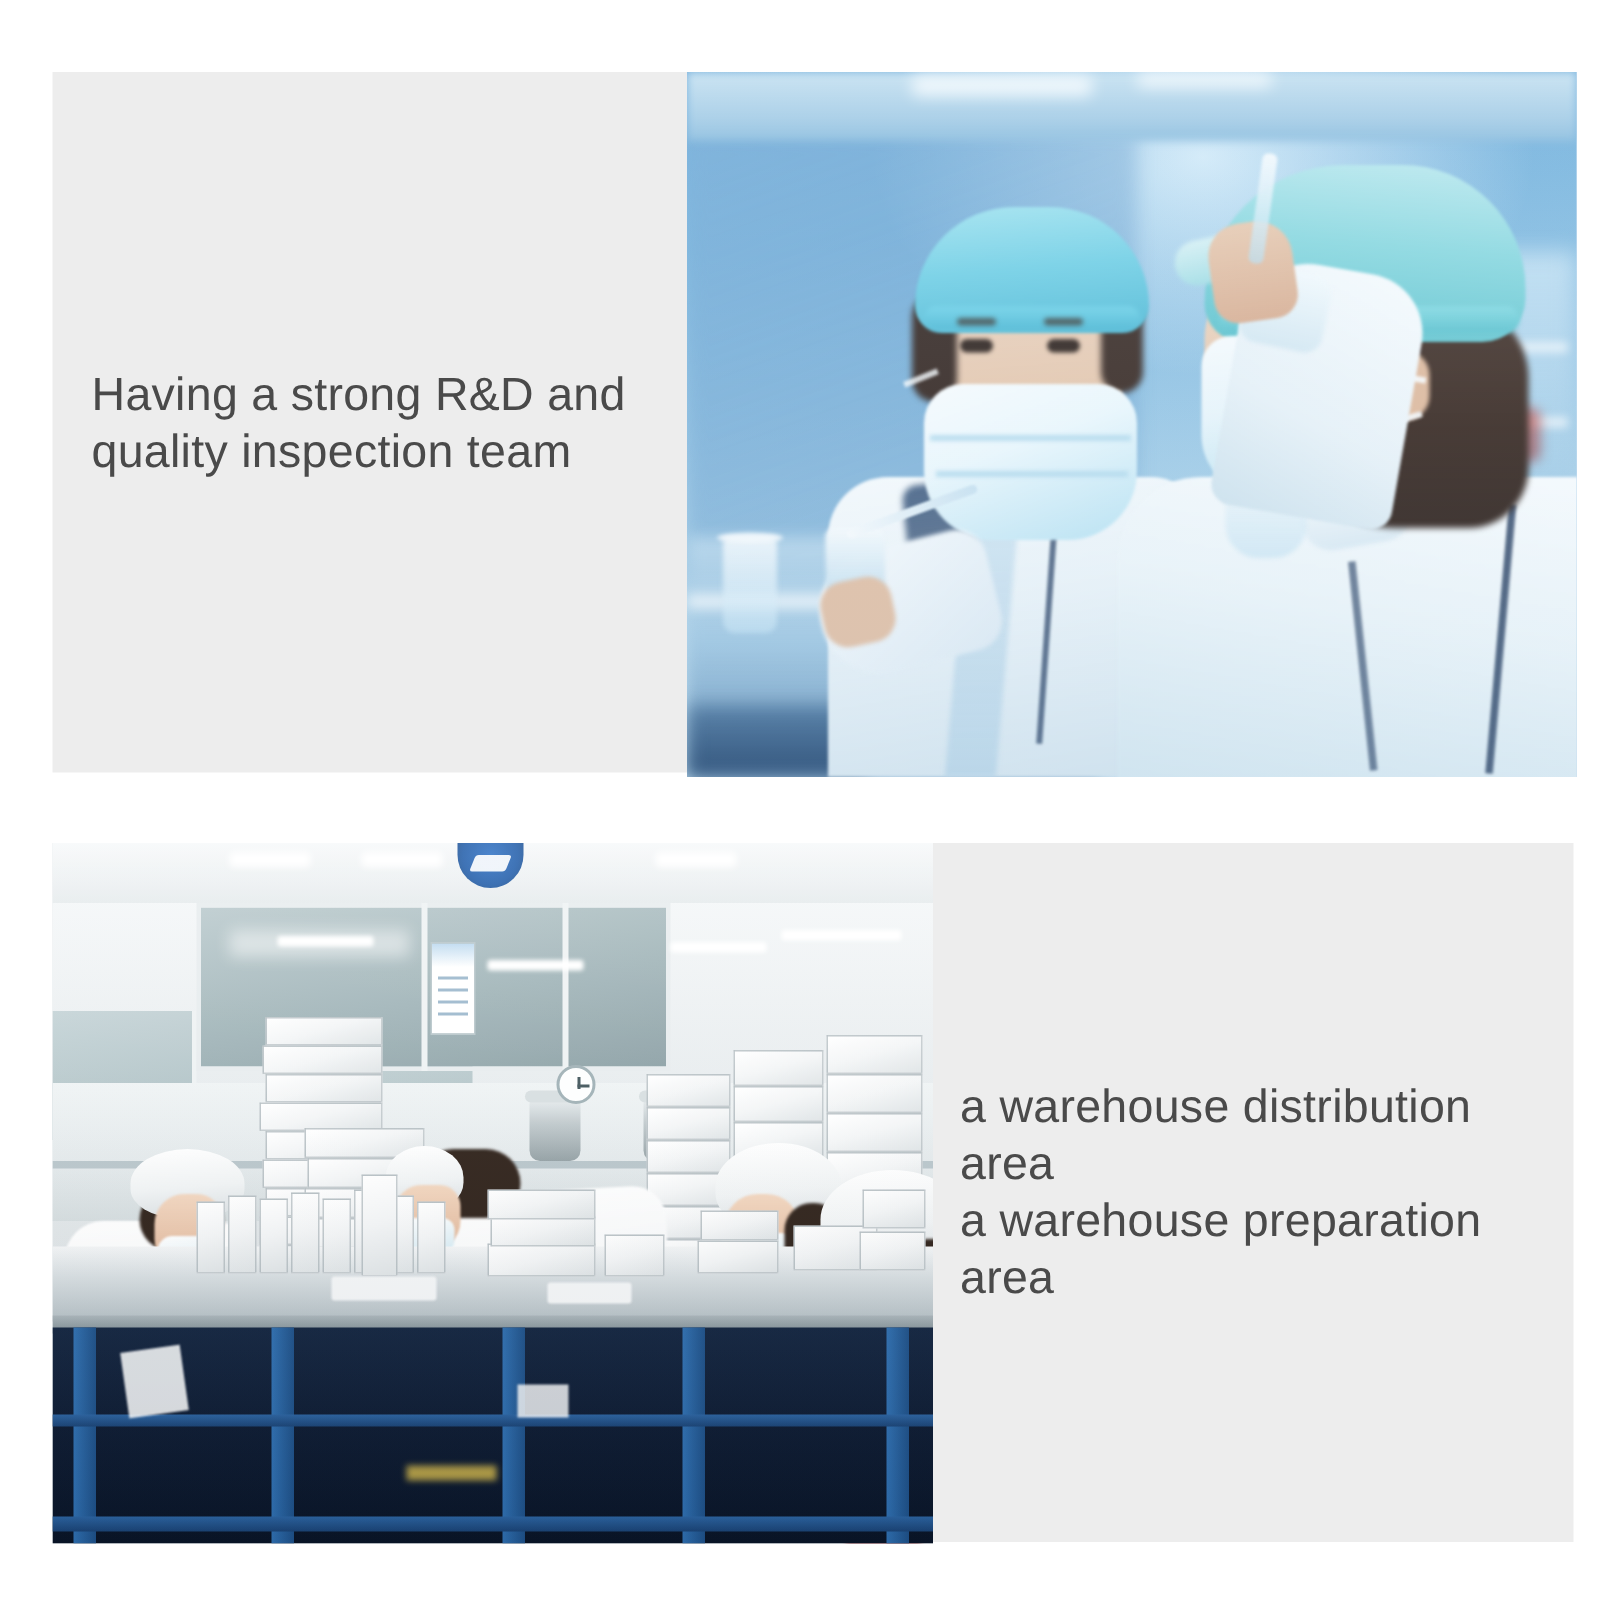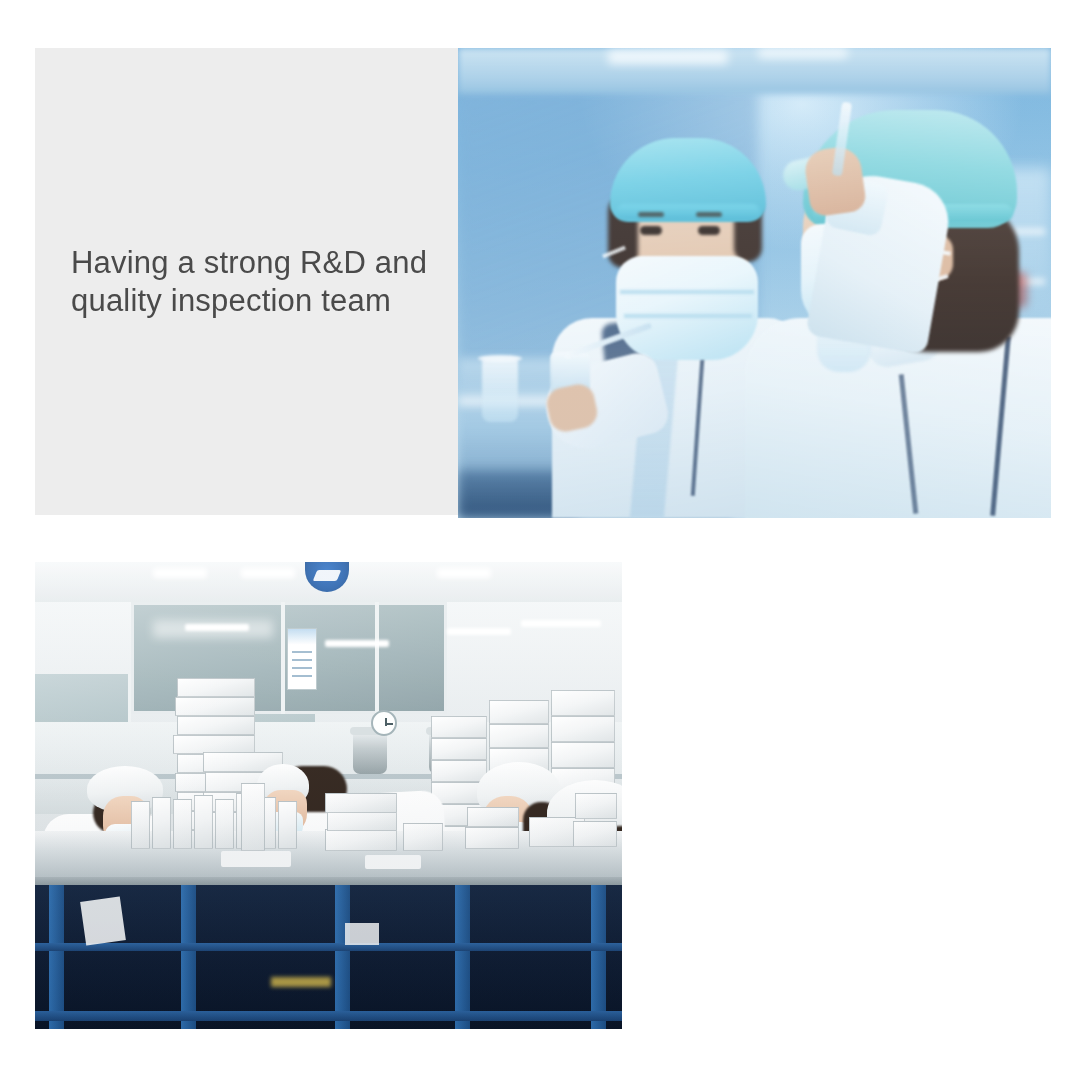--- a/index.html
+++ b/index.html
@@ -31,21 +31,21 @@
     display: flex;
   }
   .caption-panel-top {
     width: 423px;
     height: 467px;
     background: #ededed;
     display: flex;
     flex-direction: column;
     justify-content: center;
     box-sizing: border-box;
-    padding-left: 36px;
+    padding-left: 26px;
   }
   .caption-text {
     color: #4a4a4a;
     font-size: 31px;
     line-height: 1.22;
     letter-spacing: 0.2px;
     font-weight: 400;
     white-space: pre-line;
   }
 
@@ -734,15 +734,19 @@
       <div class="cr-leg" style="left:556px"></div>
       <div class="cr-rail-h" style="left:0;bottom:78px;width:100%"></div>
       <div class="cr-rail-h" style="left:0;bottom:8px;width:100%;height:10px"></div>
       <div class="cr-floor-yellow"></div>
       <div class="cr-paper" style="left:48px;bottom:86px;width:40px;height:44px;transform:rotate(-8deg);opacity:.9"></div>
       <div class="cr-paper" style="left:310px;bottom:84px;width:34px;height:22px;opacity:.85"></div>
 
       <div class="cr-haze"></div>
     </div>
 
+    <div class="caption-panel-bottom">
+      <div class="caption-text">a warehouse distribution area
+a warehouse preparation area</div>
+    </div>
   </div>
 
 </div>
 
 </body></html>

